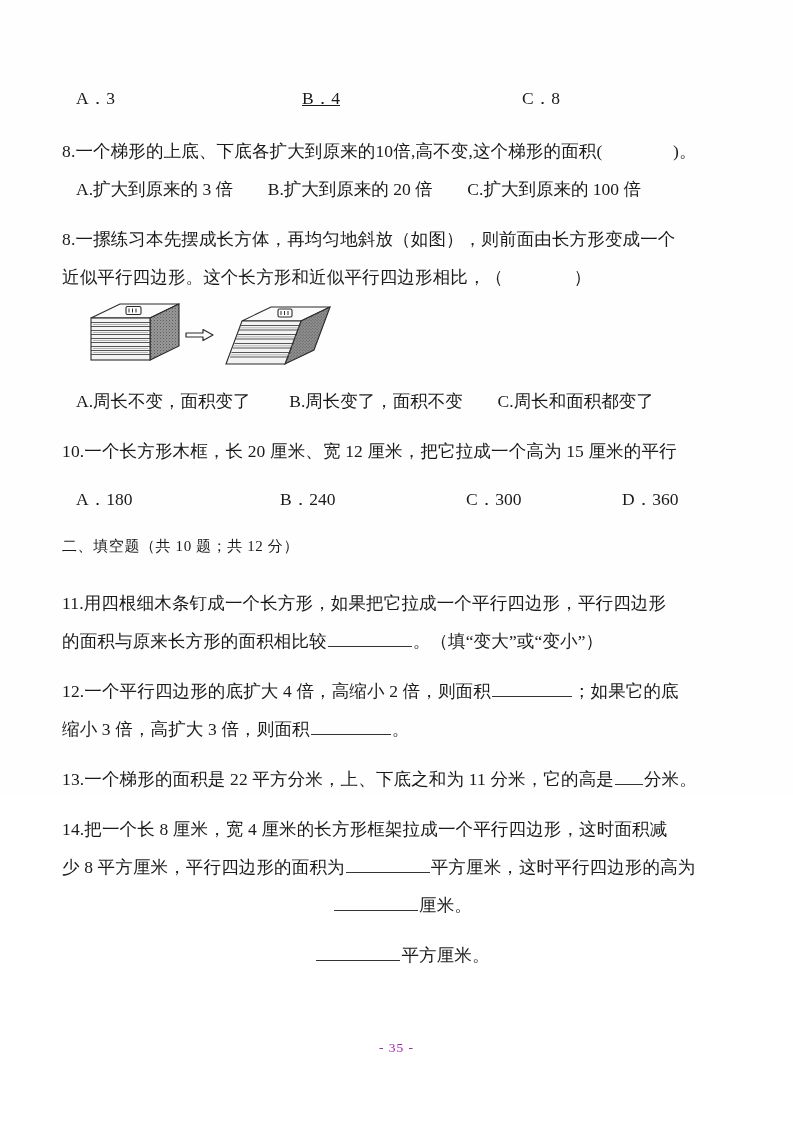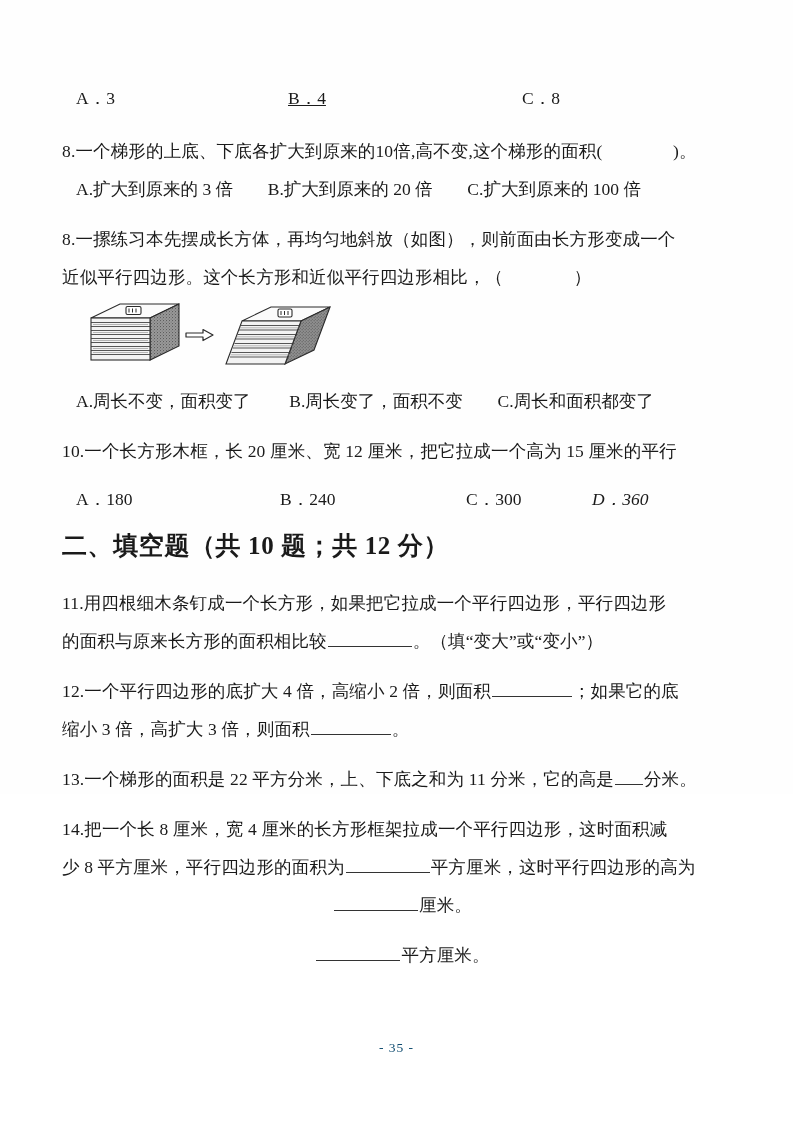--- a/index.html
+++ b/index.html
@@ -63,22 +63,22 @@
   .choices .sp {
     display: inline-block;
     width: 26px;
   }
   .choices .sp-wide {
     display: inline-block;
     width: 30px;
   }
 
   .section-title {
-    font-size: 25px;
-    font-weight: bold;
+    font-size: 15px;
+    font-weight: normal;
     line-height: 40px;
     letter-spacing: 0.6px;
     white-space: nowrap;
   }
 
   .blank {
     display: inline-block;
     border-bottom: 1.3px solid #333;
     vertical-align: baseline;
     height: 15px;
@@ -103,33 +103,33 @@
     display: block;
   }
 
   .footer {
     position: absolute;
     left: 0;
     top: 1040px;
     width: 793px;
     text-align: center;
     font-size: 13.5px;
-    color: #0c4a6e;
+    color: #a21caf;
     letter-spacing: 1px;
   }
 </style>
 </head>
 <body>
 
 <div class="page">
   <div class="content">
 
     <div class="optrow">
       <div class="opt" style="left:14px;">A．3</div>
-      <div class="opt" style="left:226px;text-decoration:underline;">B．4</div>
+      <div class="opt" style="left:240px;text-decoration:underline;">B．4</div>
       <div class="opt" style="left:460px;">C．8</div>
     </div>
 
     <div class="spacer-sm"></div>
 
     <div class="q">
       <div class="qline">8.一个梯形的上底、下底各扩大到原来的10倍,高不变,这个梯形的面积(　　　　)。</div>
       <div class="choices">
         <span>A.扩大到原来的 3 倍</span>
         <span class="sp"></span>
@@ -233,21 +233,21 @@
     </div>
 
     <div class="spacer-sm"></div>
 
     <div class="q">
       <div class="qline">10.一个长方形木框，长 20 厘米、宽 12 厘米，把它拉成一个高为 15 厘米的平行</div>
       <div class="optrow" style="height:38px; line-height:38px;">
         <div class="opt" style="left:14px;  top:10px;">A．180</div>
         <div class="opt" style="left:218px; top:10px;">B．240</div>
         <div class="opt" style="left:404px; top:10px;">C．300</div>
-        <div class="opt" style="left:530px; top:10px;font-style:italic;">D．360</div>
+        <div class="opt" style="left:560px; top:10px;">D．360</div>
       </div>
     </div>
 
     <div class="spacer-md"></div>
 
     <div class="section-title">二、填空题（共 10 题；共 12 分）</div>
 
     <div class="spacer-md"></div>
 
     <div class="q">

